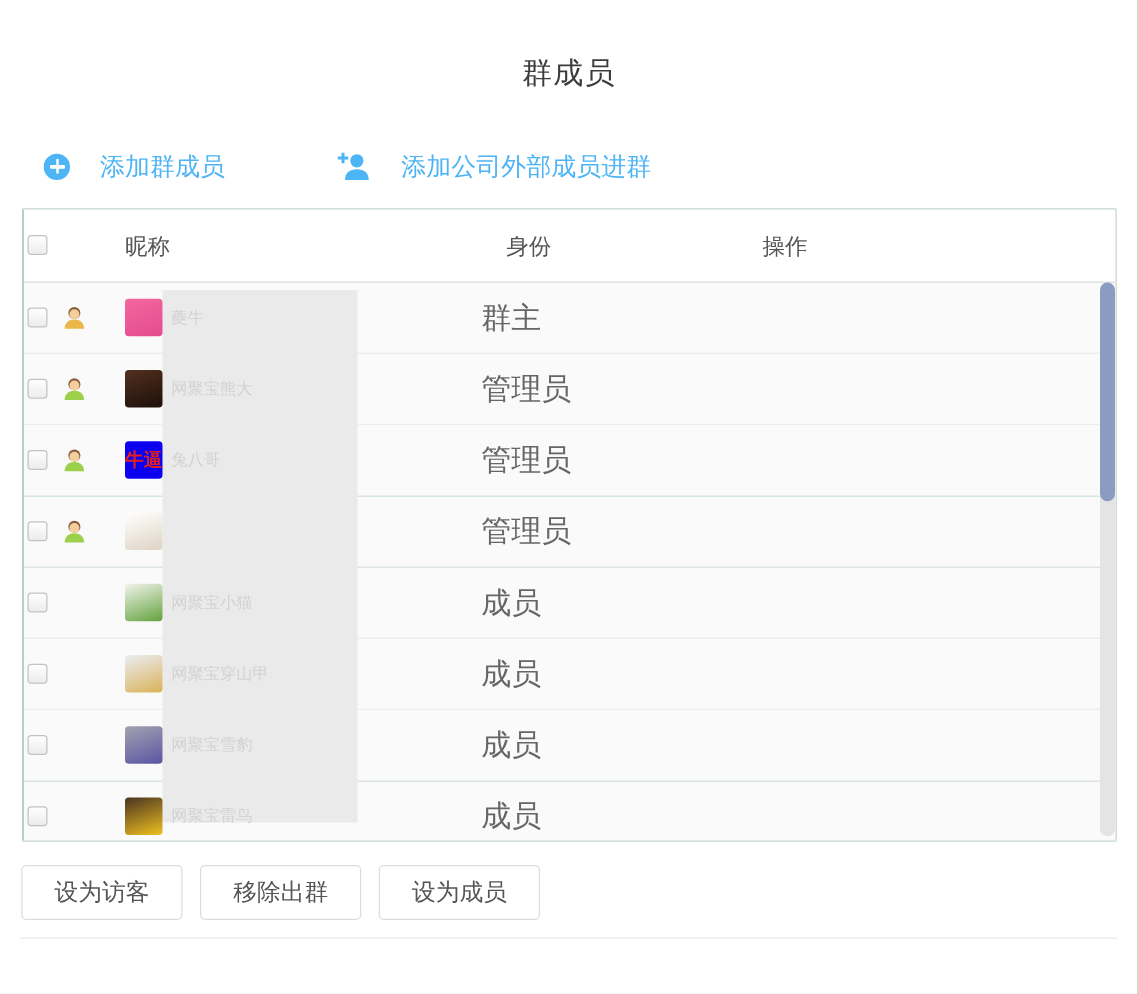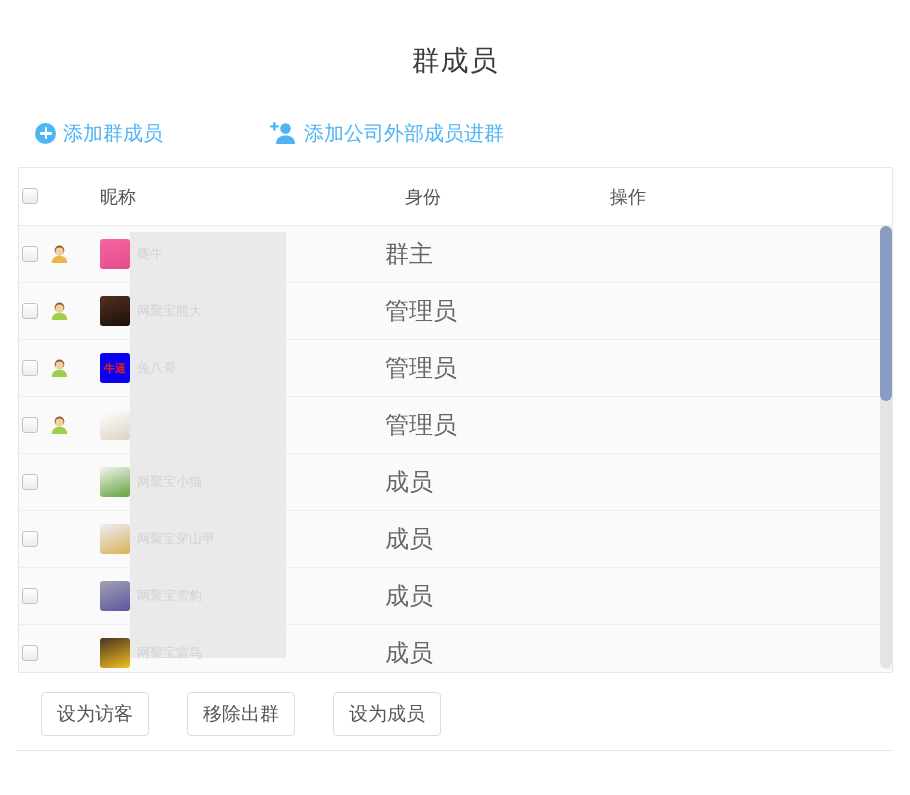--- a/index.html
+++ b/index.html
@@ -9,27 +9,27 @@
     font-family: "Liberation Sans", sans-serif;
     overflow: hidden;
     position: relative;
   }
   .page { position: absolute; inset: 0; }
 
   
   .page-title {
     position: absolute; top: 42px; left: 0; width: 910px;
     text-align: center;
-    font-size: 28px; color: #3c3c3c; letter-spacing: 1px;
+    font-size: 24px; color: #3c3c3c; letter-spacing: 1px;
   }
 
   
   .action-link {
     position: absolute; top: 119px; height: 28px;
-    display: flex; align-items: center; gap: 7px;
+    display: flex; align-items: center; gap: 24px;
     color: var(--accent); font-size: 20px;
     cursor: pointer; text-decoration: none; white-space: nowrap;
   }
   .link-add-member { left: 35px; }
   .link-add-external { left: 269px; }
 
   .plus-circle-icon {
     width: 21px; height: 21px; border-radius: 50%;
     background: var(--accent); position: relative; flex: none;
   }
@@ -77,21 +77,21 @@
 
   .badge { left: 30px; width: 21px; height: 21px; }
   .badge svg { width: 21px; height: 21px; display: block; }
 
   .avatar {
     left: 81px; width: 30px; height: 30px; border-radius: 3px;
     z-index: 3; overflow: hidden;
     display: flex; align-items: center; justify-content: center;
   }
   .avatar .av-text {
-    font-style: normal; font-size: 11px; line-height: 11px;
+    font-style: normal; font-size: 15px; line-height: 11px;
     font-weight: bold; text-align: center; width: 100%;
     word-break: break-all;
   }
 
   .name {
     left: 118px; font-size: 13px; color: #d2d2d2;
     z-index: 3; white-space: nowrap;
   }
   .role { left: 366px; font-size: 24px; color: #666; }
 
@@ -111,24 +111,24 @@
   .scrollbar-thumb {
     position: absolute; left: 0; top: 0;
     width: 12px; height: 175px;
     background: var(--thumb); border-radius: 6px;
     cursor: pointer;
   }
 
   
   .footer { position: absolute; left: 17px; top: 692px; display: flex; gap: 14px; }
   .footer .btn {
-    width: 108px; height: 44px; box-sizing: border-box;
+    width: 129px; height: 44px; box-sizing: border-box;
     background: #fff; border: 1px solid #dcdcdc; border-radius: 4px;
     font-family: "Liberation Sans", sans-serif;
-    font-size: 19px; color: #555; cursor: pointer; margin-left: 24px;
+    font-size: 19px; color: #555; cursor: pointer;
   }
 
   .bottom-divider {
     position: absolute; left: 16px; top: 750px;
     width: 878px; height: 1px; background: #e9e9e9;
   }
 </style>
 </head>
 <body>
 

